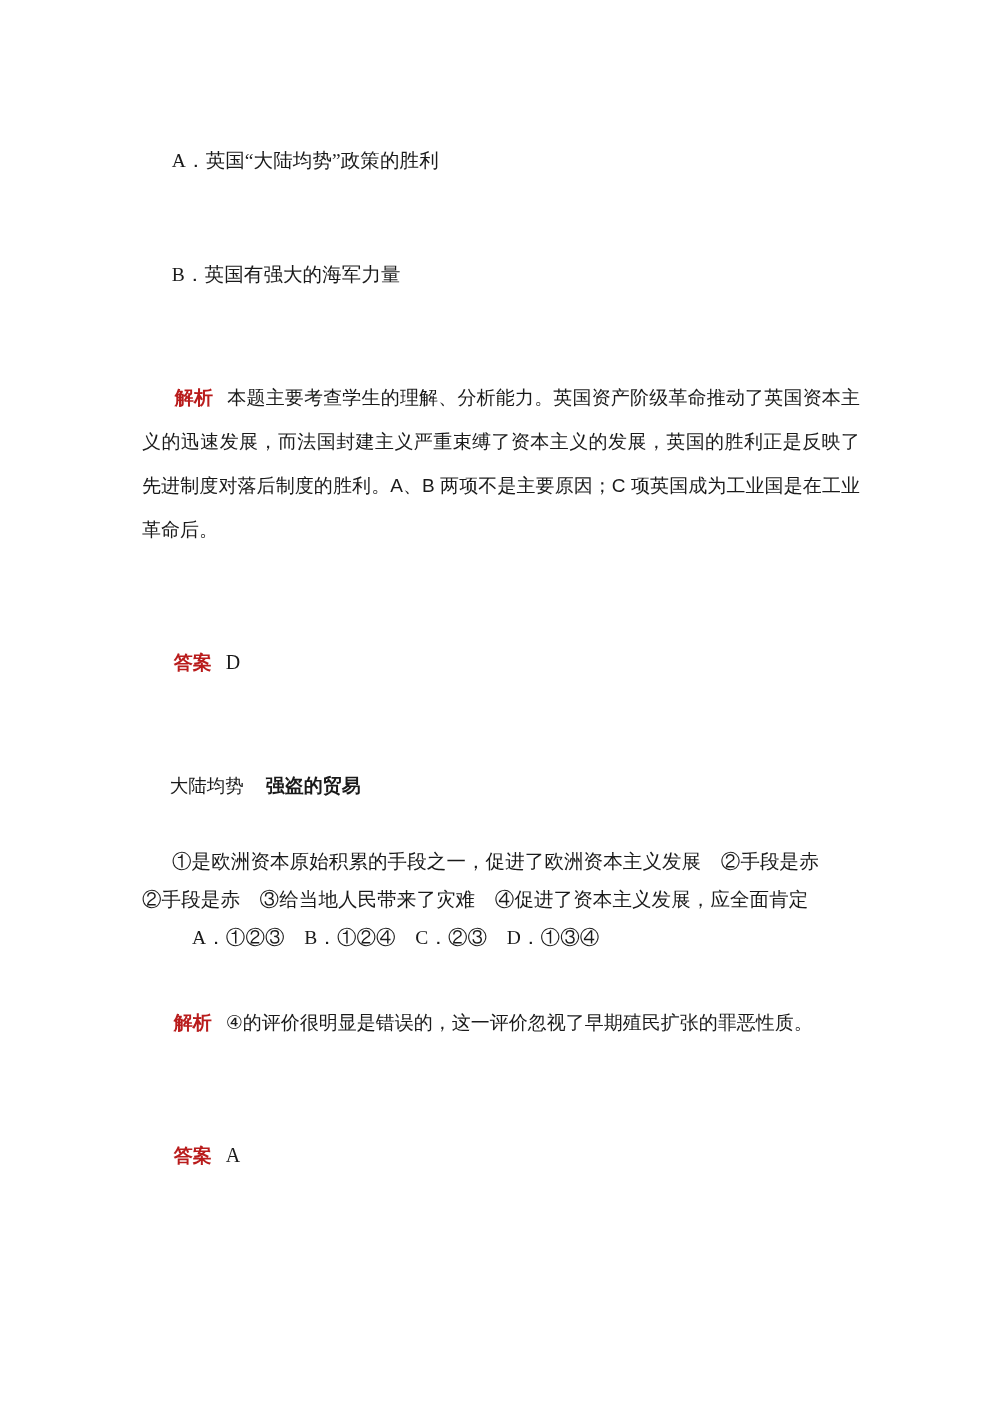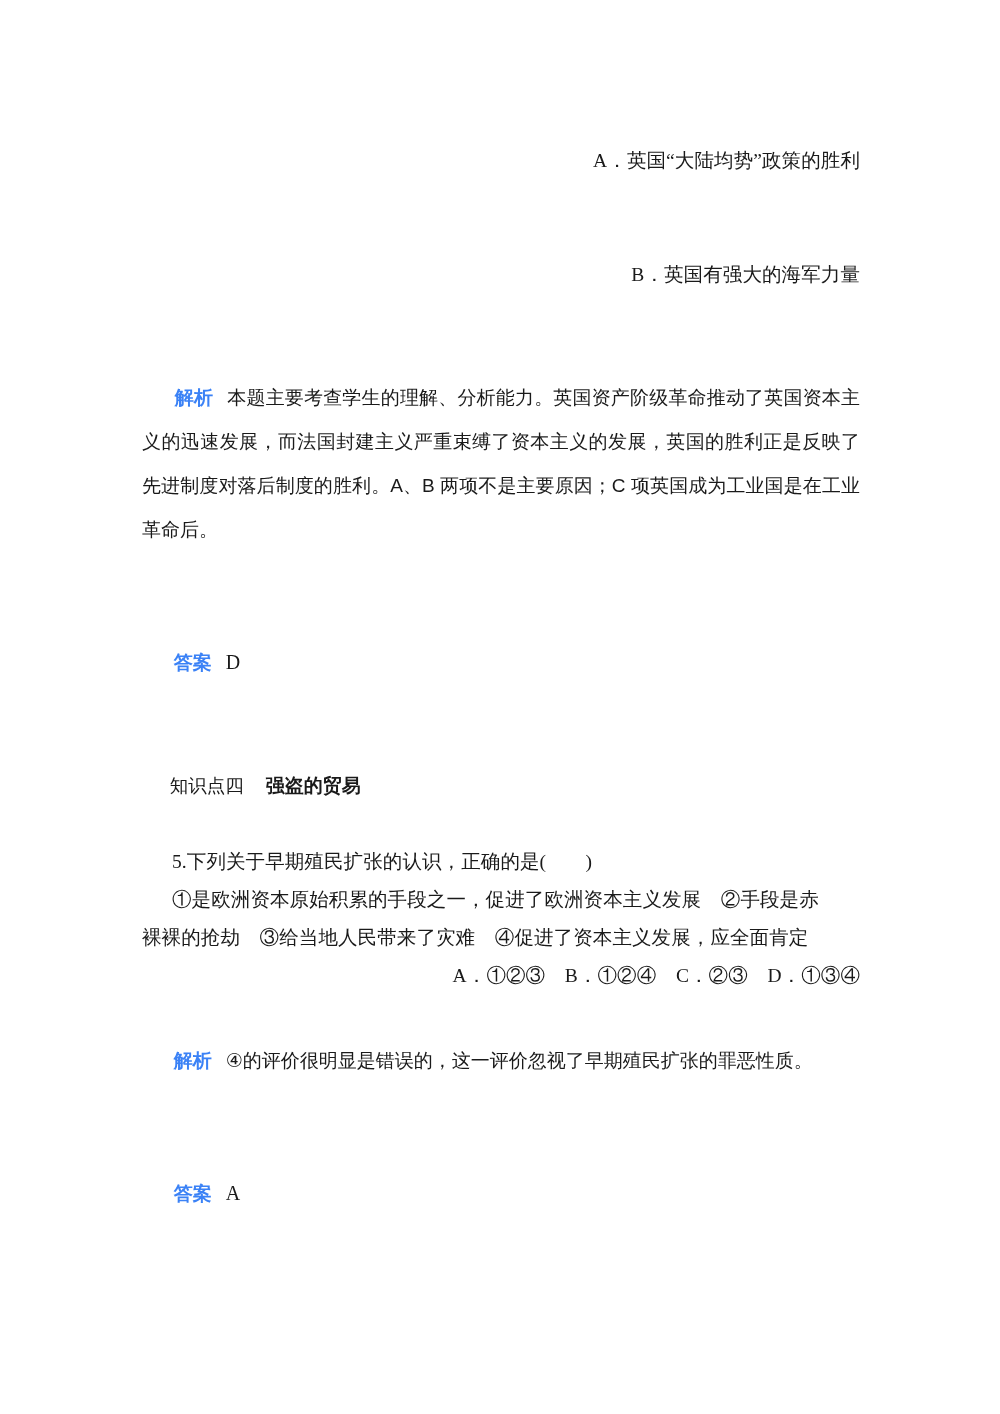--- a/index.html
+++ b/index.html
@@ -37,21 +37,20 @@
     padding: 0;
     white-space: pre-wrap;
   }
 
   
   .serif {
     font-family: "Liberation Serif", "DejaVu Serif", serif;
     font-size: 19.5px;
     line-height: 38px;
     letter-spacing: 0.1px;
-    text-align: right;
   }
 
   .option {
     text-indent: 50px;
     font-size: 19.5px;
     line-height: 38px;
   }
   .opt-letter {
     font-family: "Liberation Serif", "DejaVu Serif", serif;
   }
@@ -85,21 +84,21 @@
   
   .expl-block {
     text-indent: 50px;
     text-align: justify;
     text-justify: inter-ideograph;
     font-family: "Liberation Sans", "DejaVu Sans", sans-serif;
     font-size: 19px;
     line-height: 44px;
   }
   .tag {
-    color: #3b82f6;
+    color: #b91c1c;
     font-weight: bold;
     font-family: "Liberation Sans", "DejaVu Sans", sans-serif;
     font-size: 19px;
   }
   .tag-gap { display: inline-block; width: 14px; }
 
   .answer-block {
     text-indent: 50px;
     font-family: "Liberation Sans", "DejaVu Sans", sans-serif;
     font-size: 19px;
@@ -127,26 +126,25 @@
 
     <div class="line expl-block">
       <span class="tag">解析</span><span class="tag-gap"></span><span>本题主要考查学生的理解、分析能力。英国资产阶级革命推动了英国资本主义的迅速发展，而法国封建主义严重束缚了资本主义的发展，英国的胜利正是反映了先进制度对落后制度的胜利。A、B 两项不是主要原因；C 项英国成为工业国是在工业革命后。</span>
     </div>
 
     <div class="line answer-block">
       <span class="tag">答案</span><span class="tag-gap"></span><span class="answer-letter">D</span>
     </div>
 
     <div class="line kp-heading">
-      <span class="kp-label">知识点四</span><span class="wide-space"></span><span class="kp-title">强盗的贸易</span>
+      <span class="kp-label">大陆均势</span><span class="wide-space"></span><span class="kp-title">强盗的贸易</span>
     </div>
 
-    <div class="line serif stem">5.下列关于早期殖民扩张的认识，正确的是(　　)</div>
     <div class="line serif stem">①是欧洲资本原始积累的手段之一，促进了欧洲资本主义发展　②手段是赤</div>
-    <div class="line serif stem stem-cont">裸裸的抢劫　③给当地人民带来了灾难　④促进了资本主义发展，应全面肯定</div>
+    <div class="line serif stem stem-cont">②手段是赤　③给当地人民带来了灾难　④促进了资本主义发展，应全面肯定</div>
     <div class="line serif option">A．①②③　B．①②④　C．②③　D．①③④</div>
 
     <div class="line expl-block">
       <span class="tag">解析</span><span class="tag-gap"></span><span>④的评价很明显是错误的，这一评价忽视了早期殖民扩张的罪恶性质。</span>
     </div>
 
     <div class="line answer-block">
       <span class="tag">答案</span><span class="tag-gap"></span><span class="answer-letter">A</span>
     </div>
 

